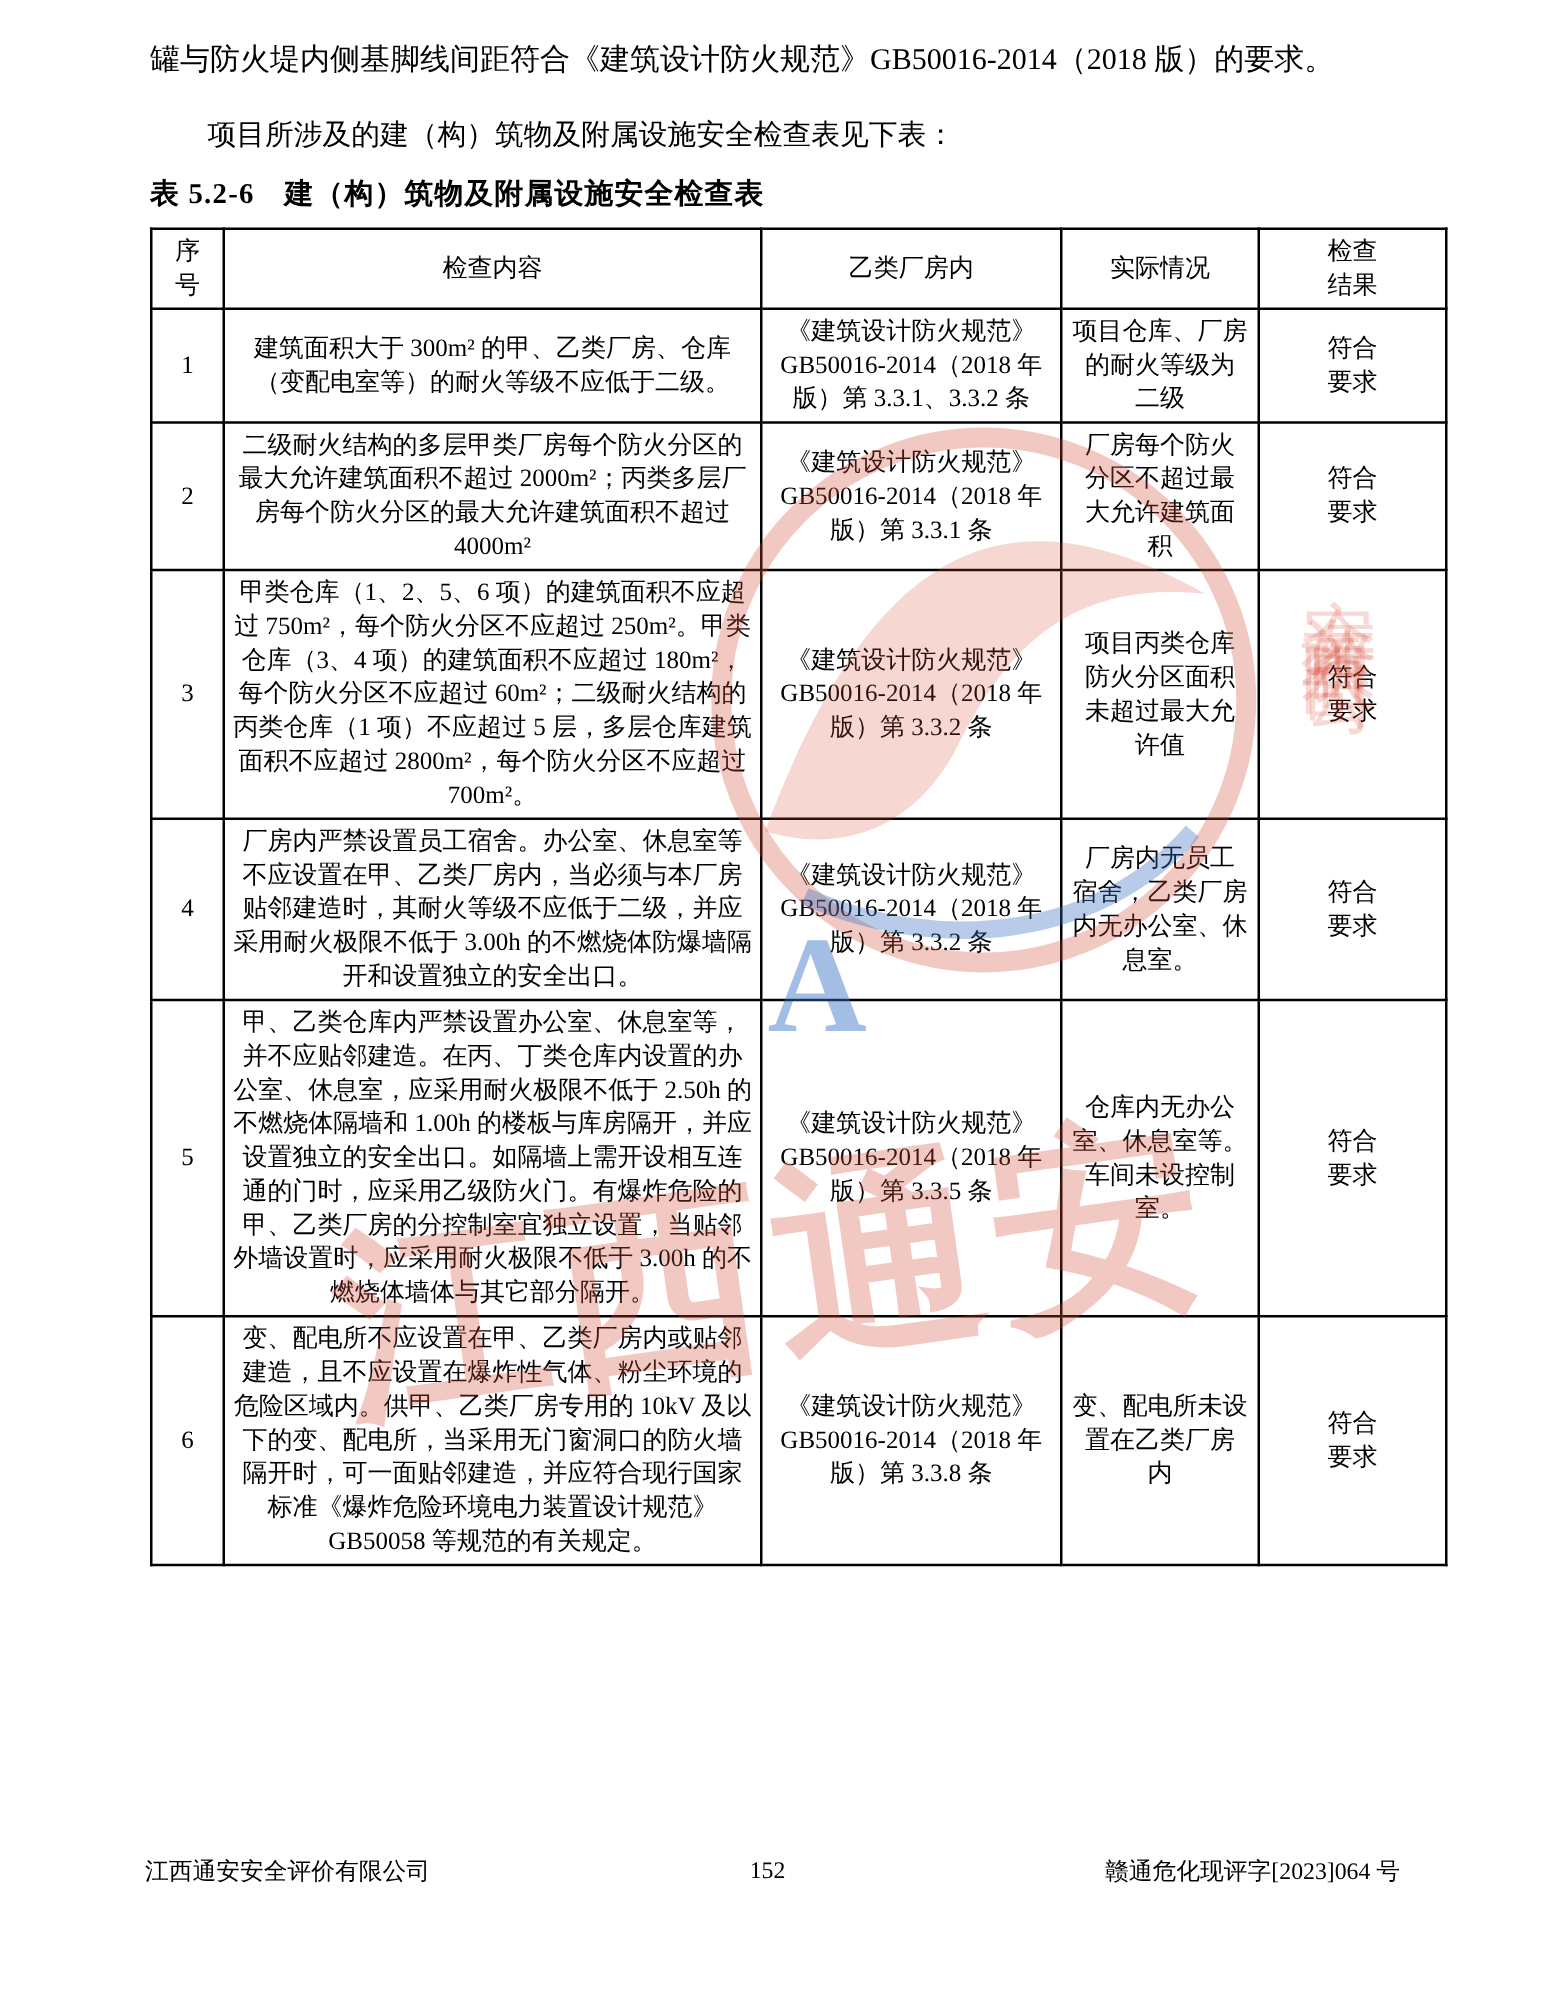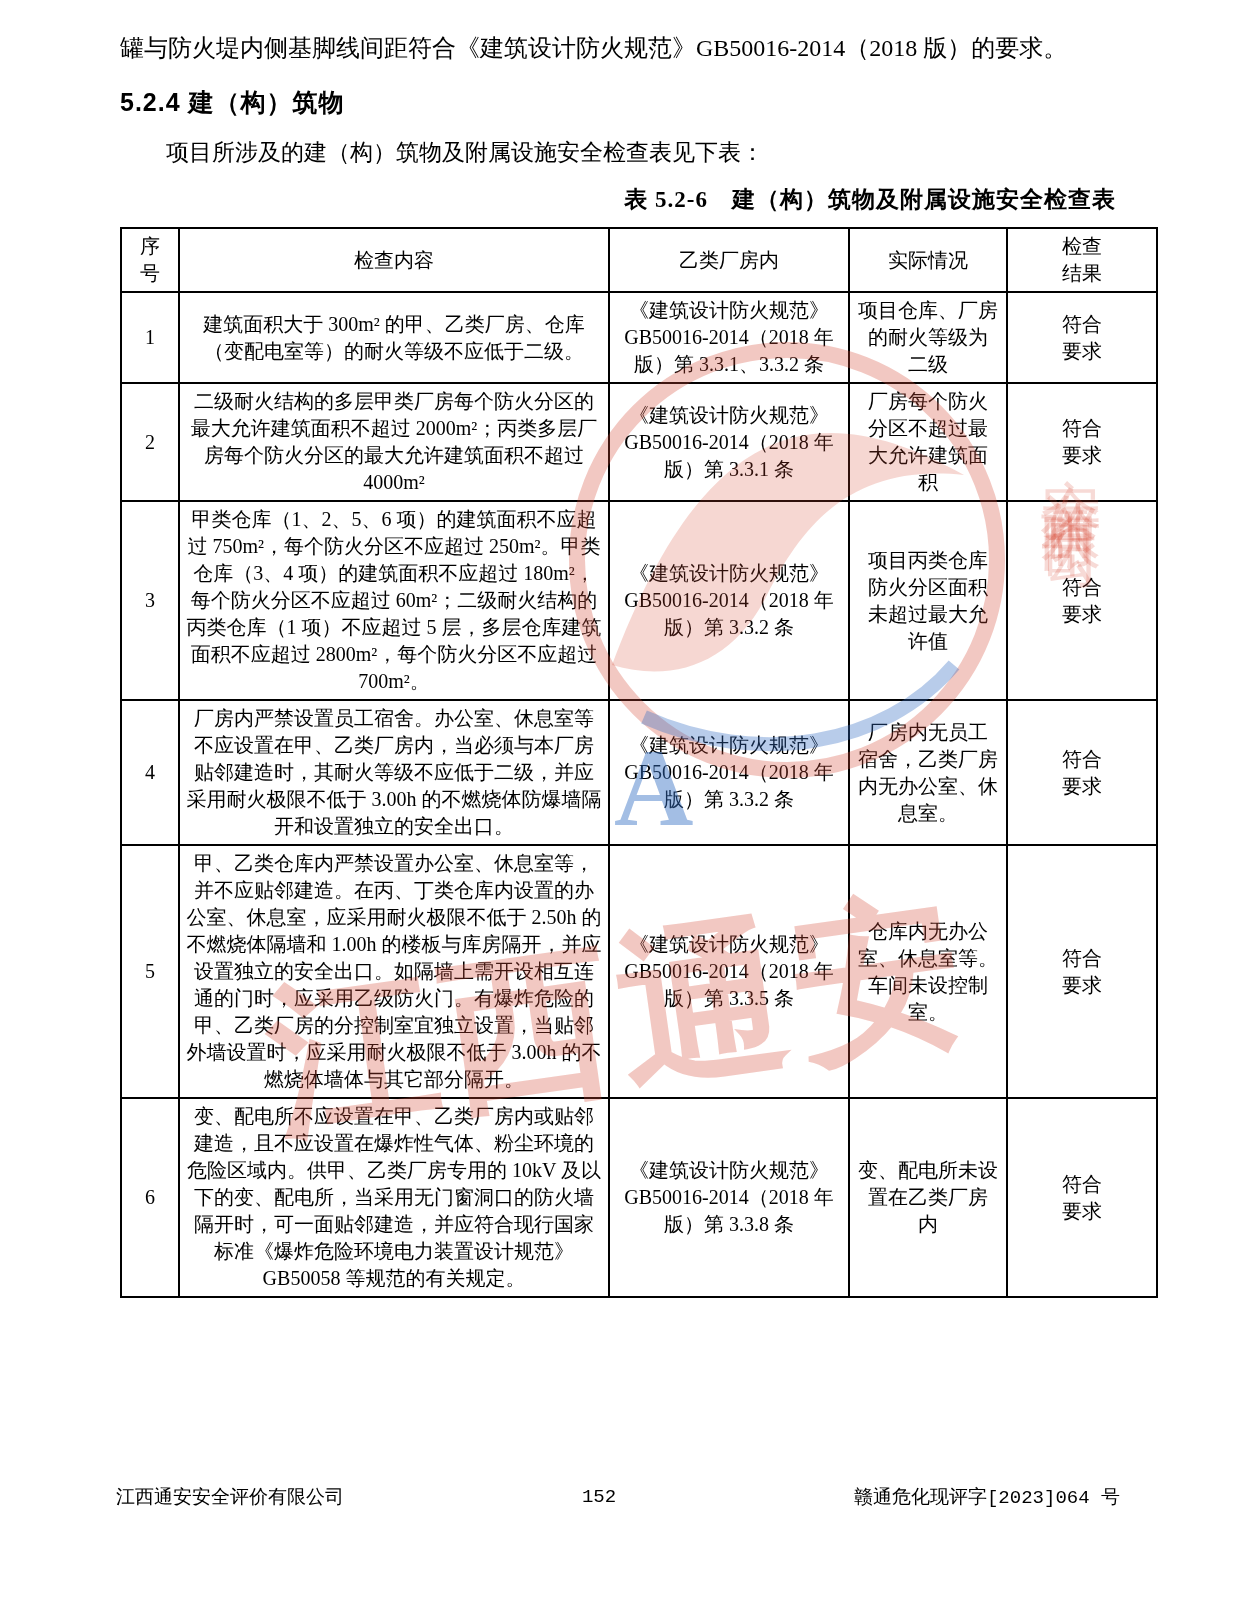--- a/index.html
+++ b/index.html
@@ -27,21 +27,21 @@
     margin-top:22px; font-size:24px; line-height:52px;
     text-align:justify; text-justify:inter-ideograph;
   }
   .section-heading {
     margin-top:12px; font-size:25px; font-weight:700;
     font-family:"Liberation Sans","DejaVu Sans",sans-serif;
     letter-spacing:1px;
   }
   .lead-in { margin-top:18px; font-size:23px; text-indent:2em; }
   .table-caption {
-    margin-top:16px; text-align:right; font-size:23px; font-weight:700;
+    margin-top:16px; text-align:left; font-size:23px; font-weight:700;
     letter-spacing:1px;
   }
   
   .check-table {
     margin:12px auto 0; border-collapse:collapse; width:1036px;
     table-layout:fixed; font-size:20px;
   }
   .check-table th, .check-table td {
     border:2px solid #000; text-align:center; vertical-align:middle;
     padding:4px 6px; line-height:27px; white-space:pre-line;
@@ -50,21 +50,21 @@
   .check-table thead th { height:56px; }
   col.c-no     { width:58px;  }
   col.c-content{ width:430px; }
   col.c-basis  { width:240px; }
   col.c-actual { width:158px; }
   col.c-result { width:150px; }
   
   .footer {
     position:absolute; left:0; right:0; top:1484px; z-index:1;
     display:flex; justify-content:space-between; align-items:center;
-    padding:0 116px; font-size:19px;font-family:Liberation Mono, monospace;
+    padding:0 116px; font-size:19px;
   }
   
   .watermark {
     position:absolute; inset:0; pointer-events:none; z-index:3; overflow:hidden;
   }
   .wm-logo { position:absolute; left:552px; top:335px; width:470px; height:500px; }
   .wm-name {
     position:absolute; left:255px; top:955px;
     font-size:168px; font-weight:700; white-space:nowrap;
     color:rgba(213,72,52,0.30); letter-spacing:8px;
@@ -91,21 +91,20 @@
       <text x="62" y="490" font-size="110" font-weight="700" fill="rgba(52,110,196,0.45)">A</text>
     </svg>
     <div class="wm-name">江西通安</div>
     <div class="wm-vert">安全评价有限公司</div>
   </div>
 
 
   <main class="content">
     <p class="intro">罐与防火堤内侧基脚线间距符合《建筑设计防火规范》GB50016-2014（2018 版）的要求。</p>
 
-    <h2 class="section-heading">5.2.4 建（构）筑物</h2>
 
     <p class="lead-in">项目所涉及的建（构）筑物及附属设施安全检查表见下表：</p>
 
     <div class="table-caption">表 5.2-6　建（构）筑物及附属设施安全检查表</div>
 
     <table class="check-table">
       <colgroup>
         <col class="c-no">
           <col class="c-content">
           <col class="c-basis">

